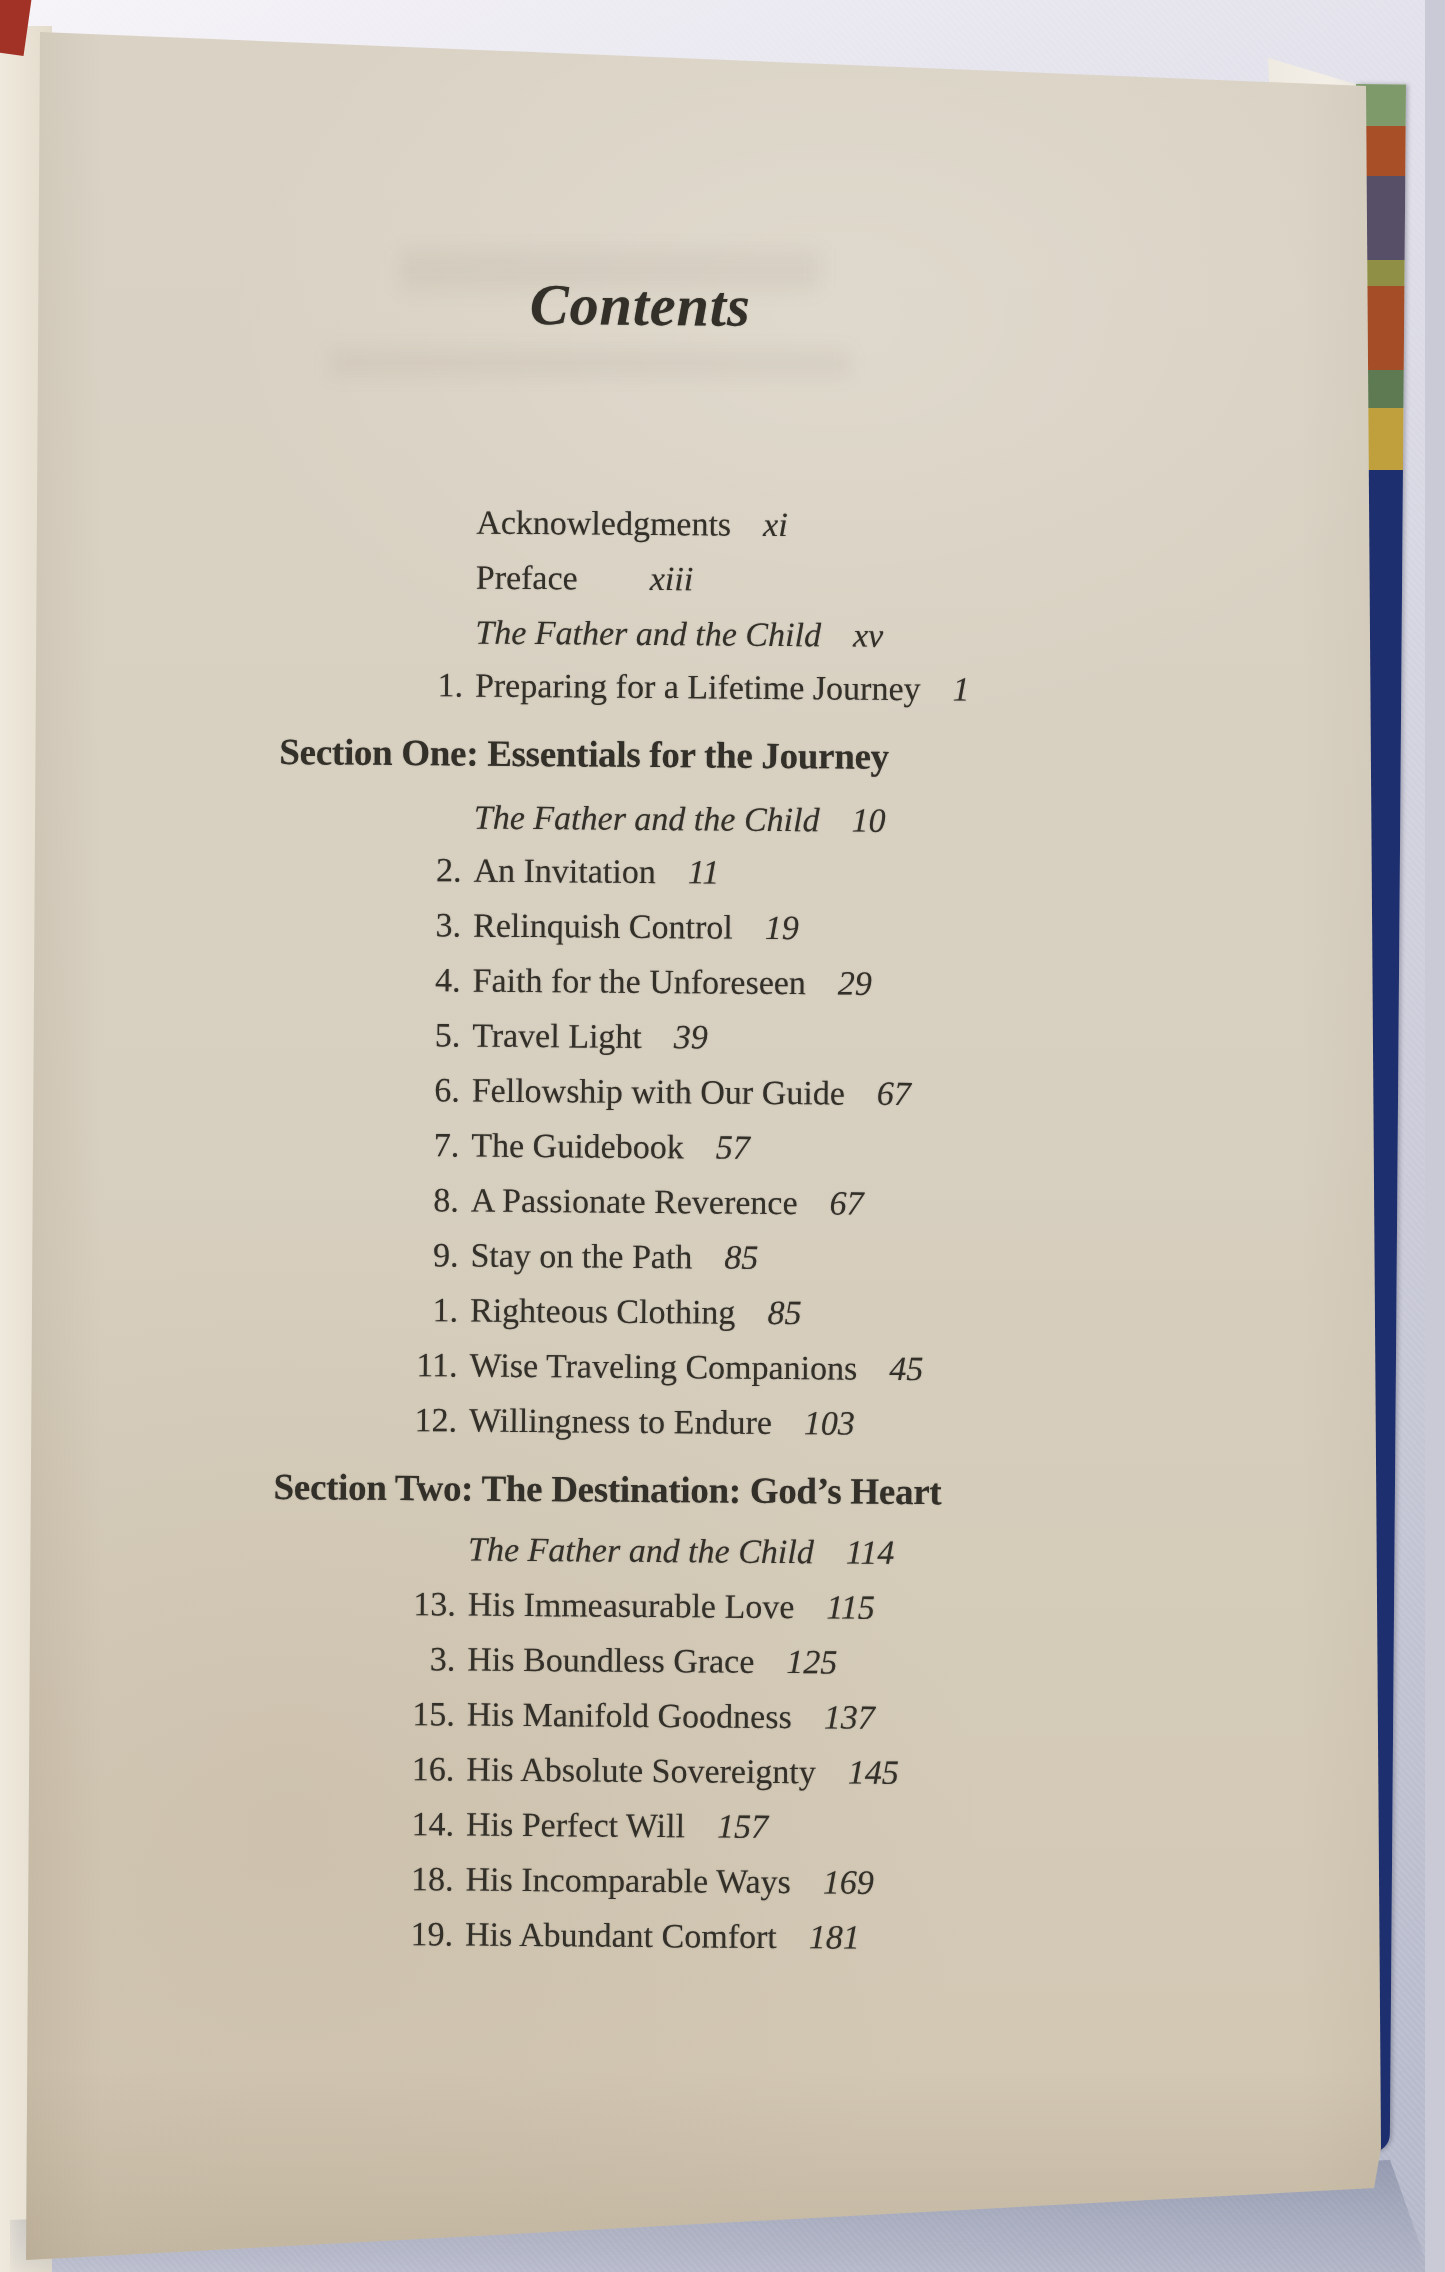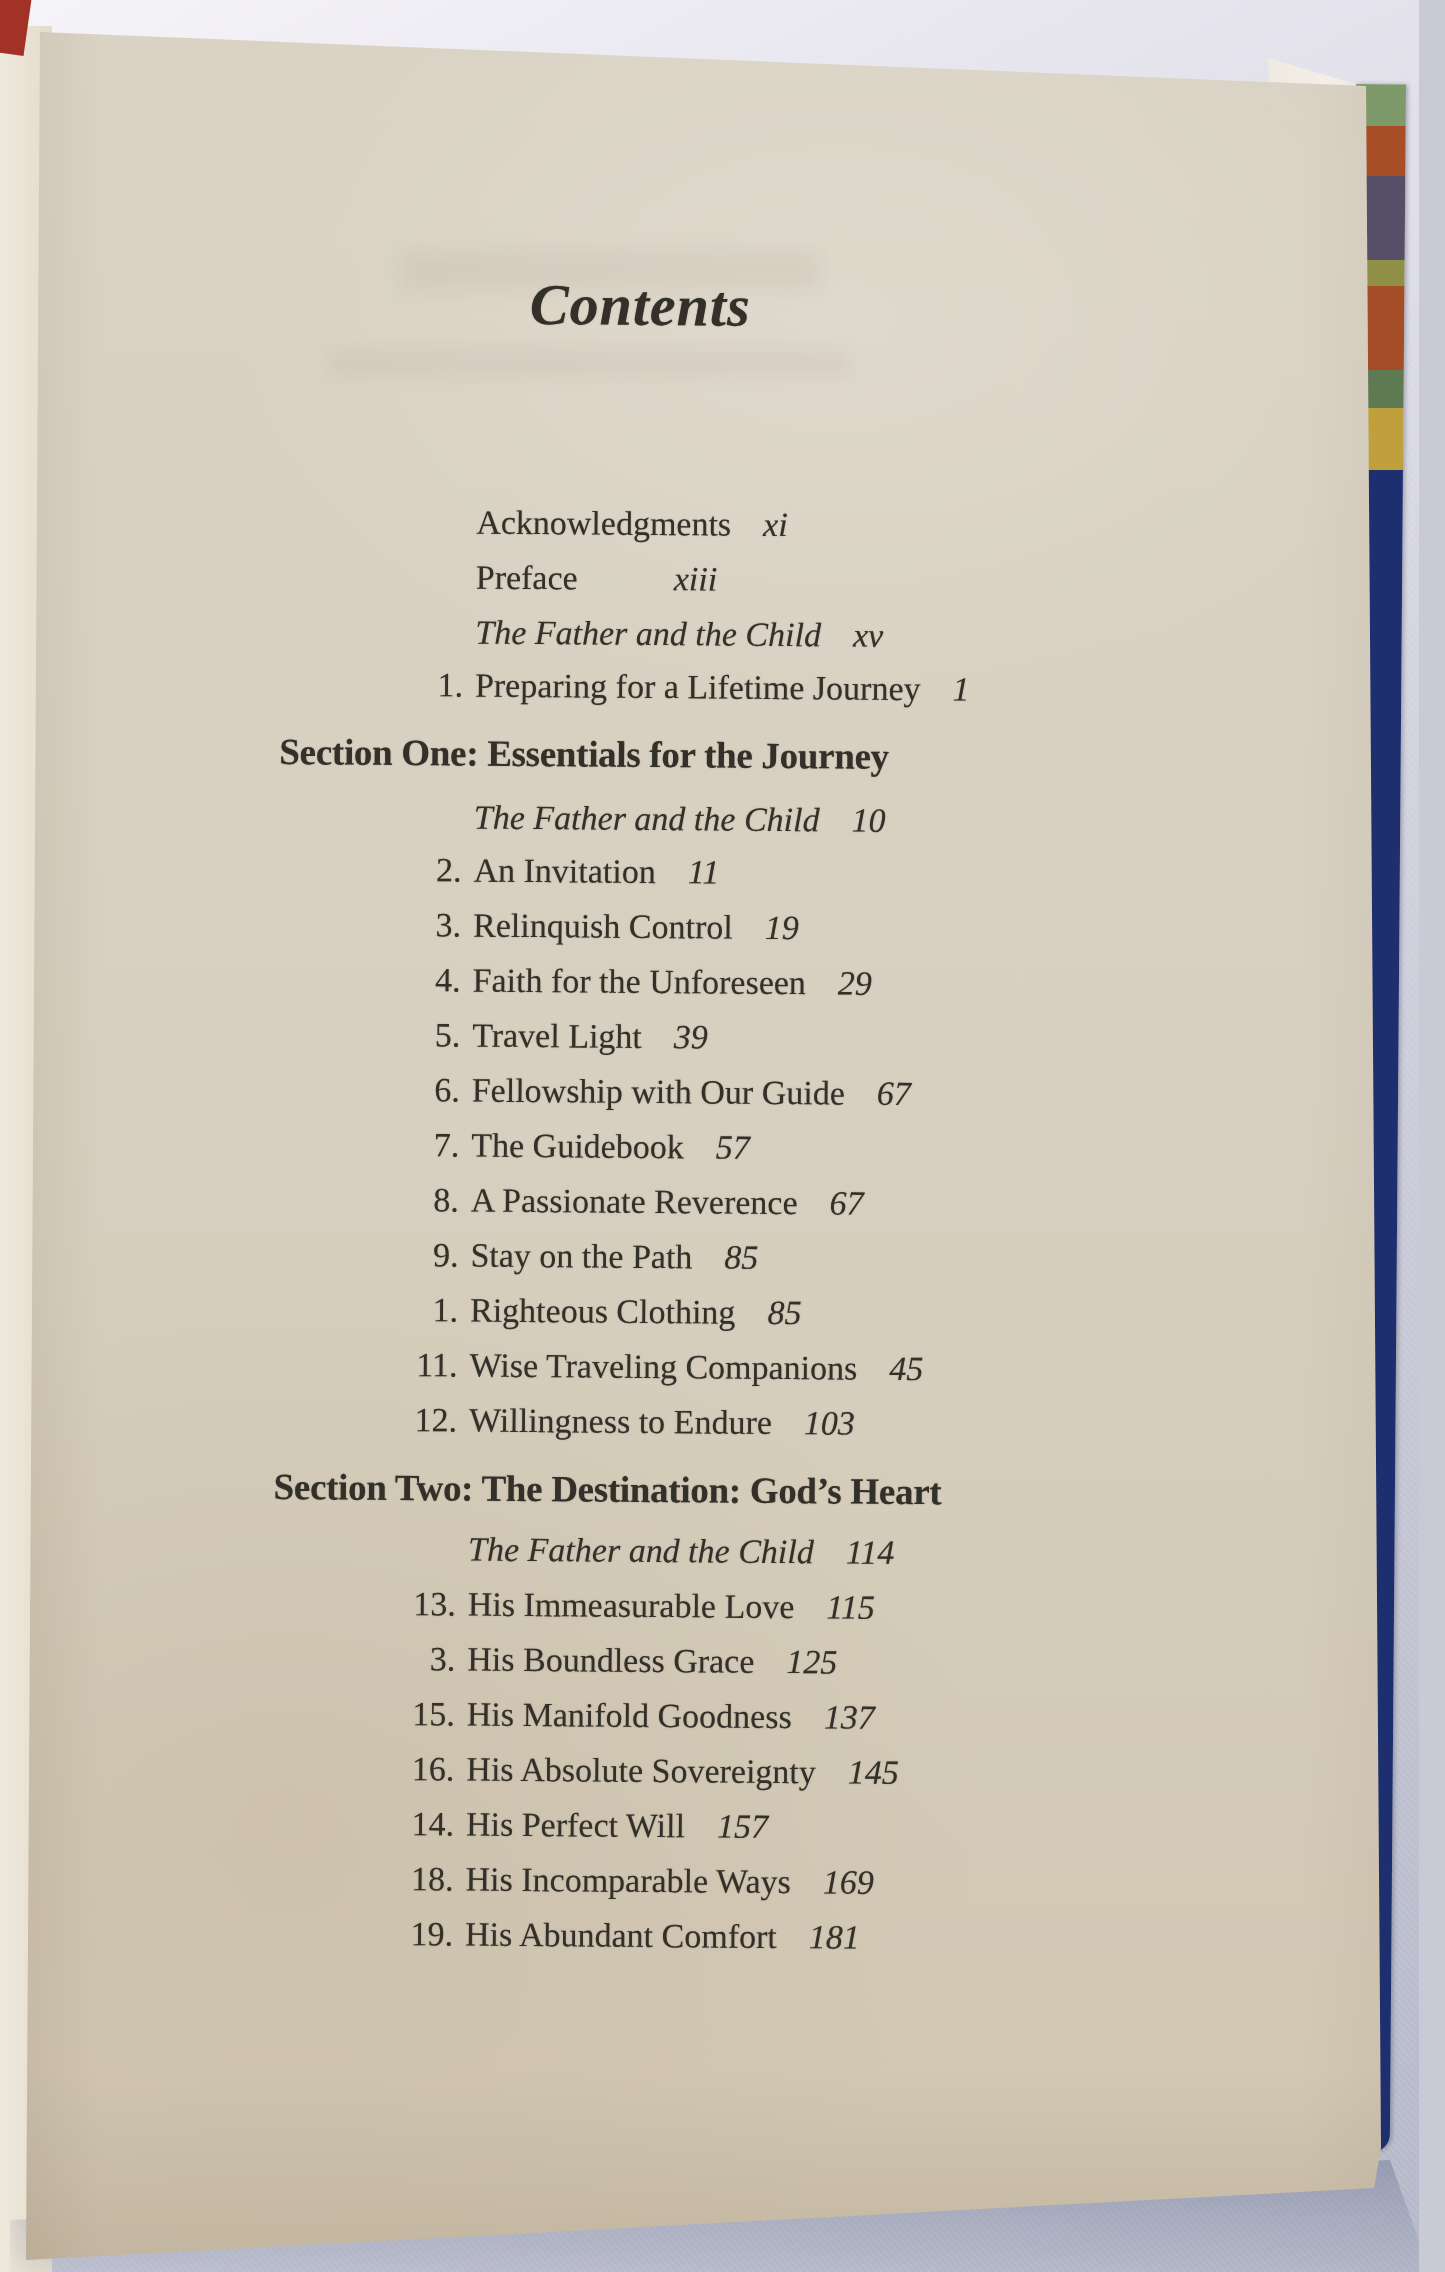--- a/index.html
+++ b/index.html
@@ -2,20 +2,21 @@
 <html><head>
 <meta charset="utf-8">
 <style>
   html,body{margin:0;padding:0;background:#c9cad6;}
   #photo{
     position:relative;width:1419px;height:2272px;overflow:hidden;
     font-family:"Liberation Serif","DejaVu Serif",serif;
     background:
       repeating-linear-gradient(48deg, rgba(255,255,255,.07) 0 2px, rgba(0,0,0,0) 2px 5px),
       linear-gradient(155deg,#f6f4f8 0%,#e6e5ee 18%,#d4d4e0 45%,#c6c7d5 70%,#b4b8c9 100%);
+    padding-left: 6px;
   }
   
   .corner-red{position:absolute;left:-6px;top:-8px;width:34px;height:62px;
     background:#a33226;transform:rotate(8deg);}
   
   .left-sliver{position:absolute;left:0;top:26px;width:52px;height:2246px;
     background:linear-gradient(90deg,#efe9dd,#e3dccc);}
   
   .page-shadow{position:absolute;left:10px;top:2100px;width:1420px;height:172px;
     background:linear-gradient(180deg,rgba(86,96,128,.55),rgba(120,128,152,.25) 70%,rgba(140,146,166,.12));
@@ -89,21 +90,21 @@
     <div class="toc-title">Contents</div>
 
     <div class="row" style="top:505px">
       <span class="num"></span>
       <span class="title">Acknowledgments</span>
       <span class="pg">xi</span>
     </div>
     <div class="row" style="top:560px">
       <span class="num"></span>
       <span class="title">Preface</span>
-      <span class="pg" style="margin-left:96px">xiii</span>
+      <span class="pg" style="margin-left:72px">xiii</span>
     </div>
     <div class="row it" style="top:615px">
       <span class="num"></span>
       <span class="title">The Father and the Child</span>
       <span class="pg">xv</span>
     </div>
     <div class="row" style="top:668px">
       <span class="num">1.</span>
       <span class="title">Preparing for a Lifetime Journey</span>
       <span class="pg">1</span>

